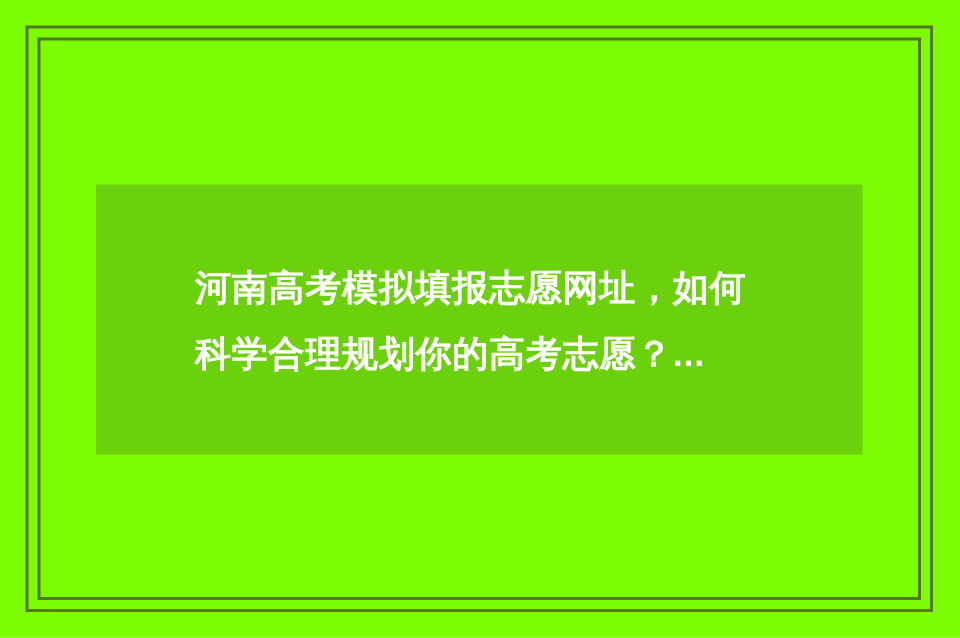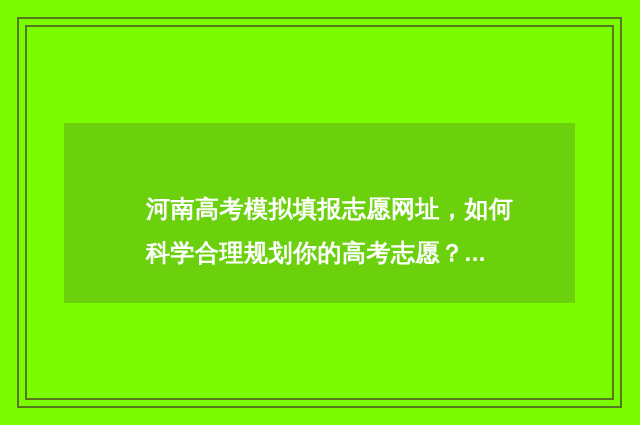--- a/index.html
+++ b/index.html
@@ -55,21 +55,21 @@
     left: 64px;
     top: 123px;
     width: 511px;
     height: 180px;
     background: #6bd10d;
     box-sizing: border-box;
     padding: 48px 30px 0 66px;
   }
 
   #headline {
-    margin: 16px;
+    margin: 0;
     color: #ffffff;
     font-size: 24px;
     font-weight: bold;
     line-height: 44px;
     letter-spacing: 0.5px;
     white-space: pre-line;
     text-align: left;
     font-family: "Liberation Sans", "DejaVu Sans", sans-serif;
   }
 </style>

